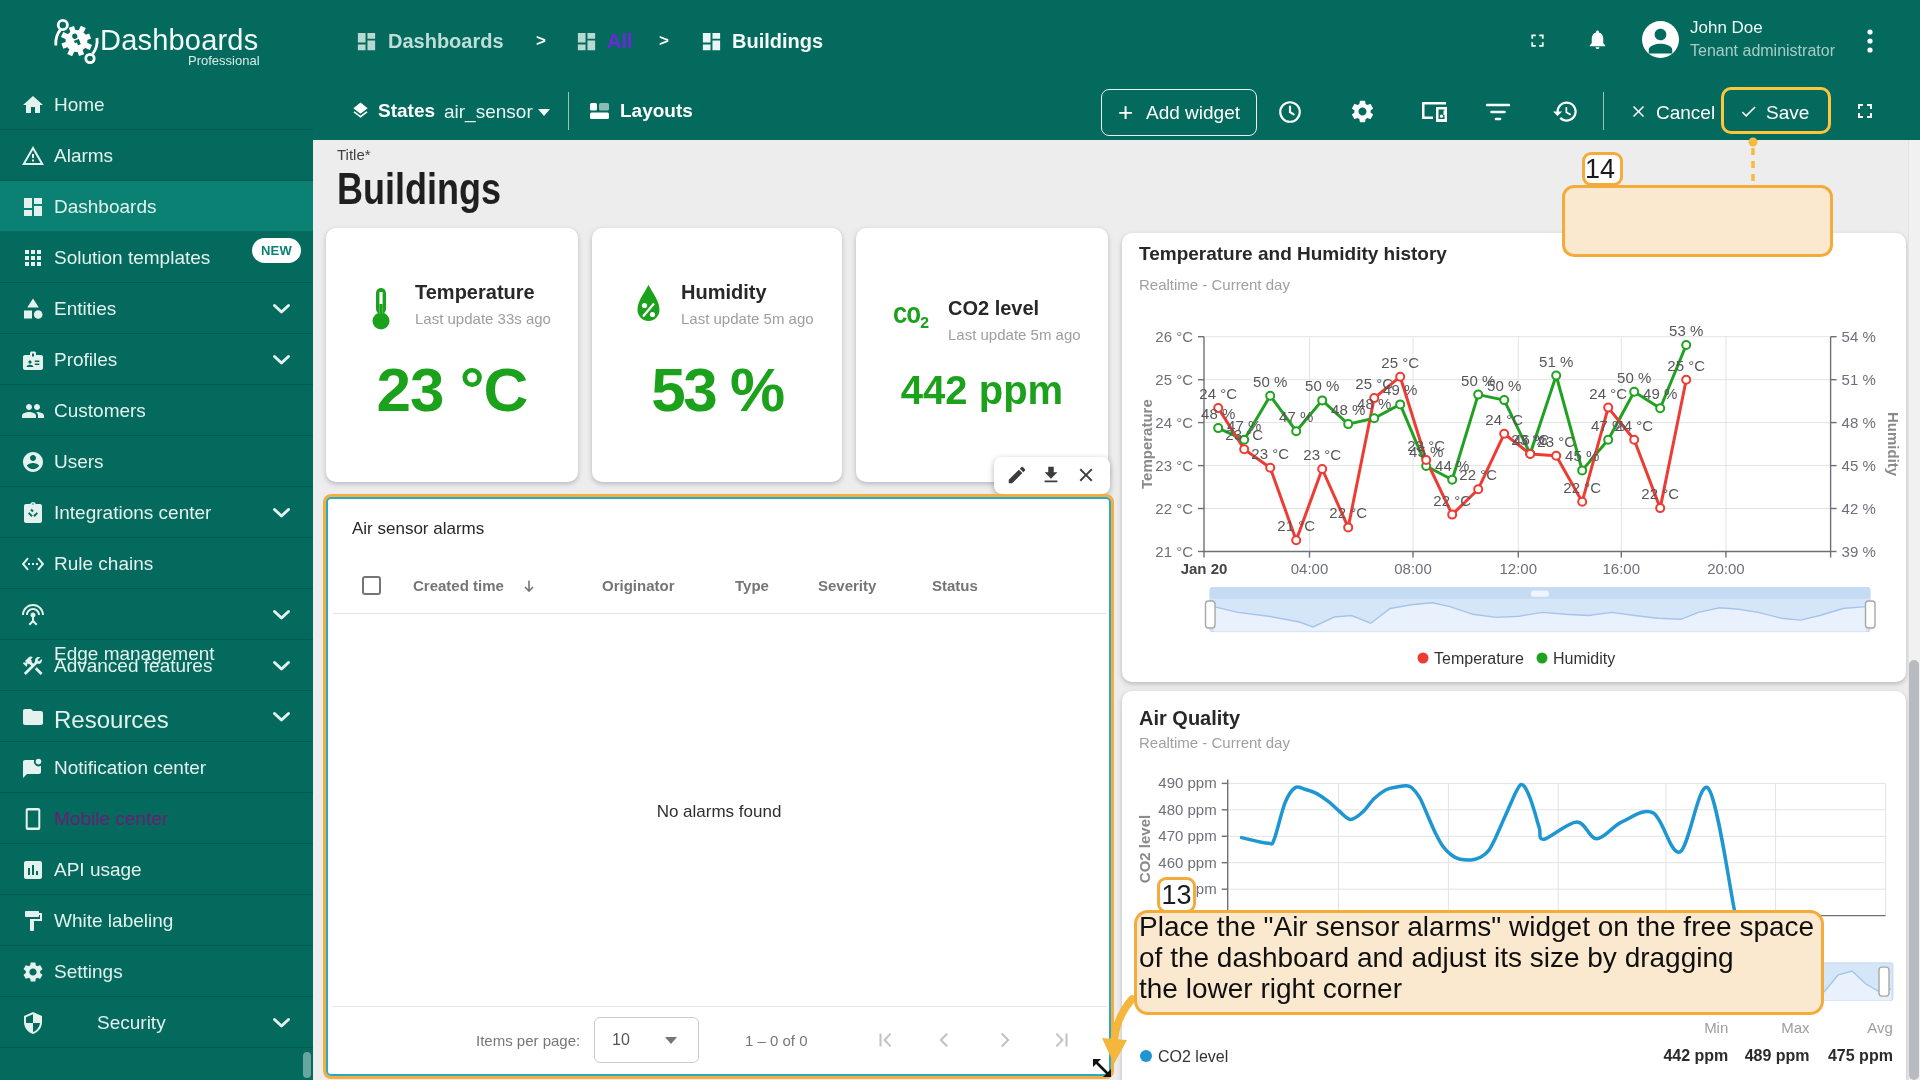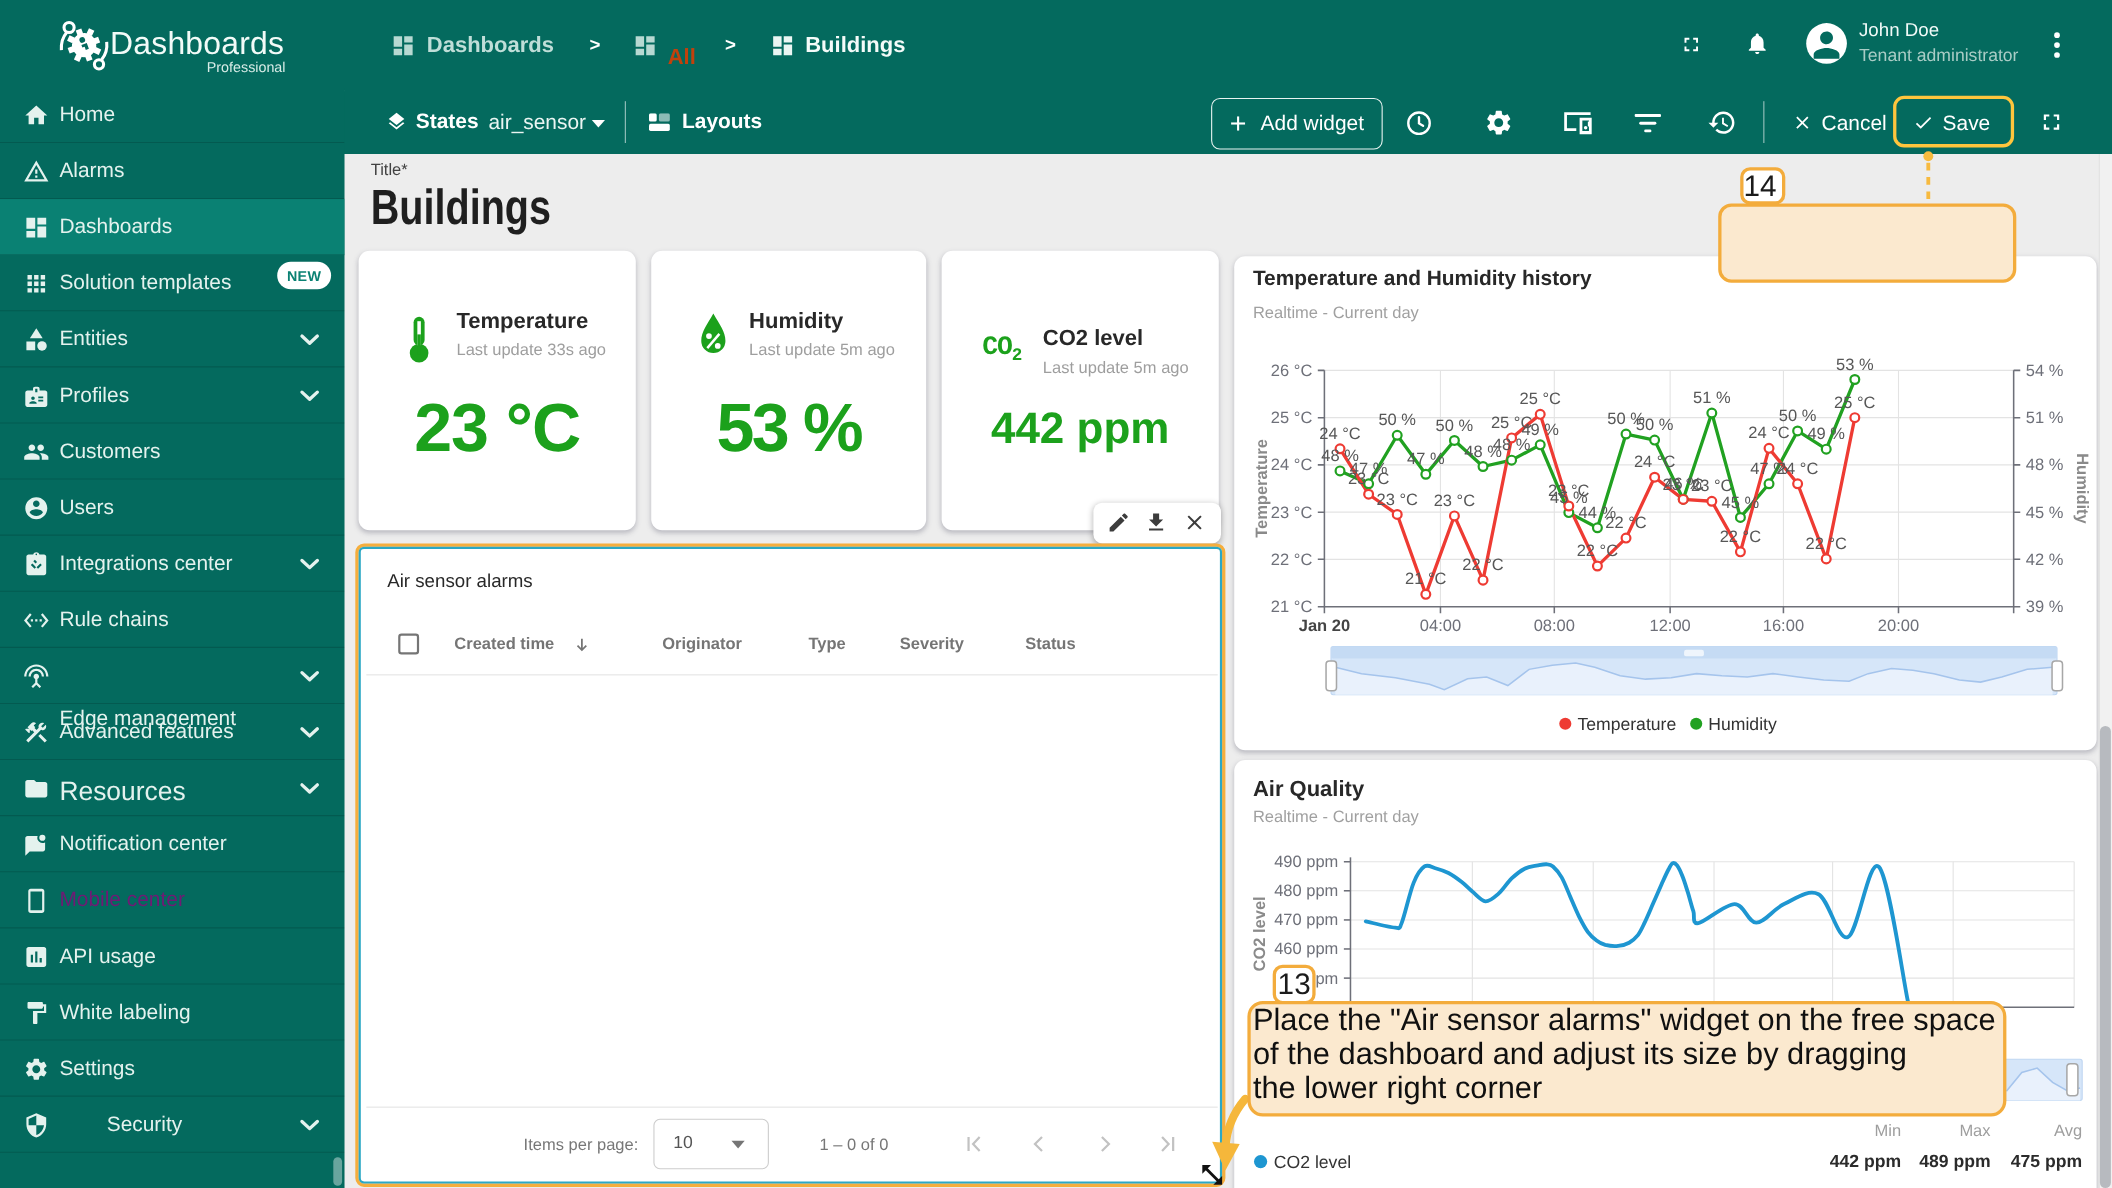--- a/index.html
+++ b/index.html
@@ -42,21 +42,21 @@
 <div class="abs" style="left:188px;top:53px;font-size:13px;color:#D8ECE7;">Professional</div>
 
 <svg class="abs mi" style="left:355px;top:30px;" width="23" height="23" viewBox="0 0 24 24" fill="#B7D9D2">
       <path d="M3 13h8V3H3v10zm0 8h8v-6H3v6zm10 0h8V11h-8v10zm0-18v6h8V3h-8z"></path>
     </svg>
 <div class="abs" style="left:388px;top:30px;font-size:20px;font-weight:bold;color:#BFDED8;">Dashboards</div>
 <div class="abs" style="left:536px;top:31px;font-size:17px;font-weight:bold;color:#FFFFFF;">&gt;</div>
 <svg class="abs mi" style="left:575px;top:30px;" width="23" height="23" viewBox="0 0 24 24" fill="#B7D9D2">
       <path d="M3 13h8V3H3v10zm0 8h8v-6H3v6zm10 0h8V11h-8v10zm0-18v6h8V3h-8z"></path>
     </svg>
-<div class="abs" style="left:607px;top:30px;font-size:20px;font-weight:bold;color:#c2410c;margin-top:11px;">All</div>
+<div class="abs" style="left:607px;top:30px;font-size:20px;font-weight:bold;color:#6d28d9;">All</div>
 <div class="abs" style="left:659px;top:31px;font-size:17px;font-weight:bold;color:#FFFFFF;">&gt;</div>
 <svg class="abs mi" style="left:700px;top:30px;" width="23" height="23" viewBox="0 0 24 24" fill="#EAF6F3">
       <path d="M3 13h8V3H3v10zm0 8h8v-6H3v6zm10 0h8V11h-8v10zm0-18v6h8V3h-8z"></path>
     </svg>
 <div class="abs" style="left:732px;top:30px;font-size:20px;font-weight:bold;color:#F4FBF9;">Buildings</div>
 
 <svg class="abs mi" style="left:1527px;top:30px;" width="21" height="21" viewBox="0 0 24 24" fill="#fff">
       <path d="M7 14H5v5h5v-2H7v-3zm-2-4h2V7h3V5H5v5zm12 7h-3v2h5v-5h-2v3zM14 5v2h3v3h2V5h-5z"></path>
     </svg>
 <svg class="abs mi" style="left:1586px;top:28px;" width="23" height="23" viewBox="0 0 24 24" fill="#fff">
@@ -304,20 +304,21 @@
 <div class="abs" style="left:362px;top:576px;width:19px;height:19px;border:2px solid #757575;border-radius:3px;"></div>
 <div class="abs" style="left:413px;top:577px;font-size:15px;font-weight:bold;color:#757575;">Created time</div>
 <svg class="abs mi" style="left:521px;top:578px;" width="16" height="16" viewBox="0 0 24 24" fill="none" stroke="#757575" stroke-width="2.4">
       <path d="M12 4v15M6 13.5 12 19.5 18 13.5"></path>
     </svg>
 <div class="abs" style="left:602px;top:577px;font-size:15px;font-weight:bold;color:#757575;">Originator</div>
 <div class="abs" style="left:735px;top:577px;font-size:15px;font-weight:bold;color:#757575;">Type</div>
 <div class="abs" style="left:818px;top:577px;font-size:15px;font-weight:bold;color:#757575;">Severity</div>
 <div class="abs" style="left:932px;top:577px;font-size:15px;font-weight:bold;color:#757575;">Status</div>
 <div class="abs" style="left:333px;top:613px;width:774px;height:1px;background:#E4E4E4;"></div>
+<div class="abs" style="left:327px;top:802px;width:784px;text-align:center;font-size:17px;color:#2F2F2F;">No alarms found</div>
 <div class="abs" style="left:333px;top:1006px;width:774px;height:1px;background:#E4E4E4;"></div>
 <div class="abs" style="left:476px;top:1032px;font-size:15px;color:#777;">Items per page:</div>
 <div class="abs" style="left:594px;top:1017px;width:105px;height:46px;border:1px solid #CDCDCD;border-radius:6px;"></div>
 <div class="abs" style="left:612px;top:1031px;font-size:16px;color:#555;">10</div>
 <svg class="abs mi" style="left:664px;top:1036px;" width="14" height="9" viewBox="0 0 14 9" fill="#757575">
       <path d="M1 1 L7 8 L13 1 Z"></path>
     </svg>
 <div class="abs" style="left:745px;top:1032px;font-size:15px;color:#777;">1 – 0 of 0</div>
 <svg class="abs mi" style="left:875px;top:1029px;" width="22" height="22" viewBox="0 0 24 24" fill="none" stroke="#C2C2C2" stroke-width="2.2">
       <path d="M17 5 10.5 12 17 19"></path>

